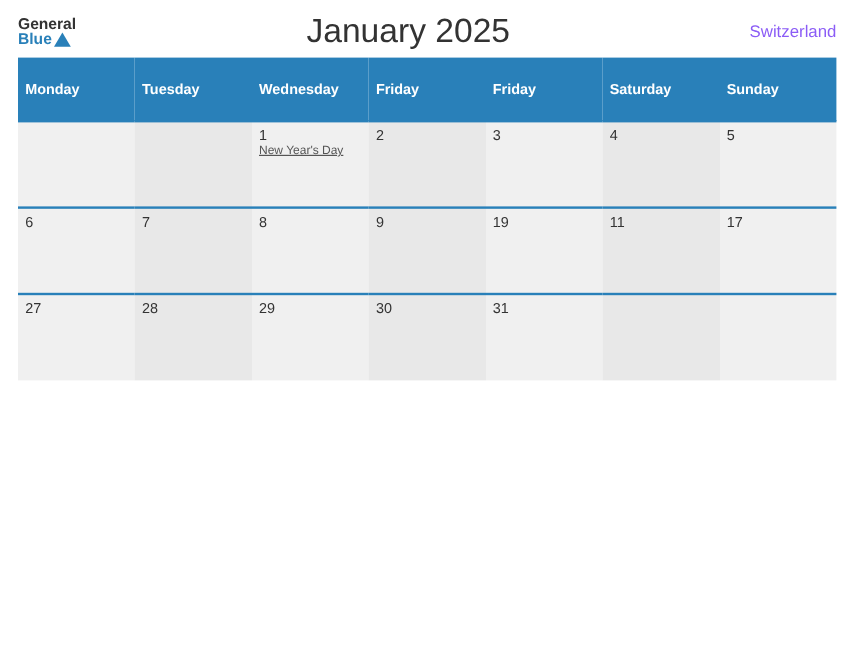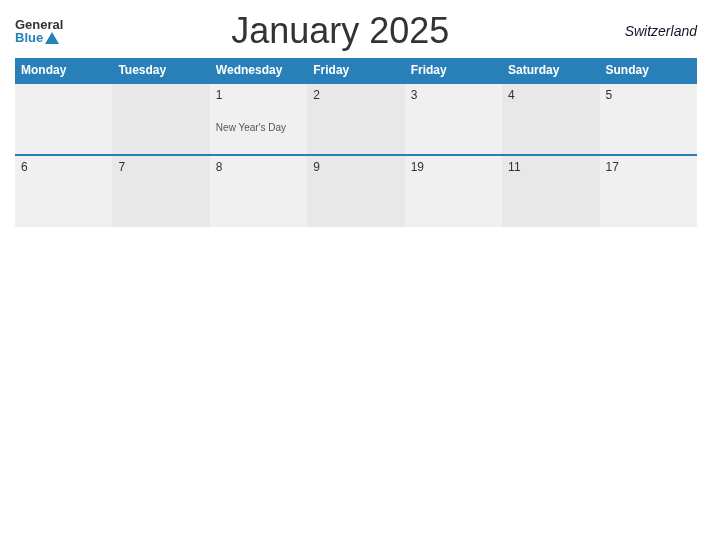--- a/index.html
+++ b/index.html
@@ -46,44 +46,43 @@
       border-right: 7px solid transparent;
       border-bottom: 12px solid #2980b9;
       margin-left: 2px;
       vertical-align: middle;
     }
     .logo-row {
       display: flex;
       align-items: flex-end;
     }
     .month-title {
-      font-size: 36px;
+      font-size: 28px;
       font-weight: normal;
       color: #333;
       text-align: center;
       flex: 1;
     }
     .country {
       font-size: 14px;
-      color: #0f172a;
+      color: #8b5cf6;
       text-align: right;
       min-width: 80px;
-      font-style: italic;
     }
     .calendar-table {
       width: 100%;
       border-collapse: collapse;
       table-layout: fixed;
     }
     .calendar-table thead tr th {
       background-color: #2980b9;
       color: #fff;
       font-size: 12px;
       font-weight: bold;
-      padding: 5px 6px;
+      padding: 19px 6px;
       text-align: left;
       border: none;
     }
     .calendar-table tbody tr {
       border-top: 2px solid #2980b9;
     }
     .calendar-table tbody tr td {
       background-color: #f0f0f0;
       vertical-align: top;
       padding: 4px 6px;
@@ -98,21 +97,22 @@
     }
     .day-number {
       font-size: 12px;
       color: #333;
       display: block;
     }
     .holiday-label {
       font-size: 10px;
       color: #555;
       display: block;
-      margin-top: 20px;
+      margin-top: 0;
+      text-decoration: underline;
     }
   </style>
 </head>
 <body>
 
 <div class="calendar-container">
   <div class="header">
     <div class="logo">
       <span class="logo-general">General</span>
       <div class="logo-row">
@@ -173,15 +173,34 @@
           <td>
             <span class="day-number">19</span>
           </td>
           <td>
             <span class="day-number">11</span>
           </td>
           <td>
             <span class="day-number">17</span>
           </td>
         </tr>
+        <tr>
+          <td>
+            <span class="day-number">27</span>
+          </td>
+          <td>
+            <span class="day-number">28</span>
+          </td>
+          <td>
+            <span class="day-number">29</span>
+          </td>
+          <td>
+            <span class="day-number">30</span>
+          </td>
+          <td>
+            <span class="day-number">31</span>
+          </td>
+          <td></td>
+          <td></td>
+        </tr>
       </tbody>
   </table>
 </div>
 
 </body></html>

